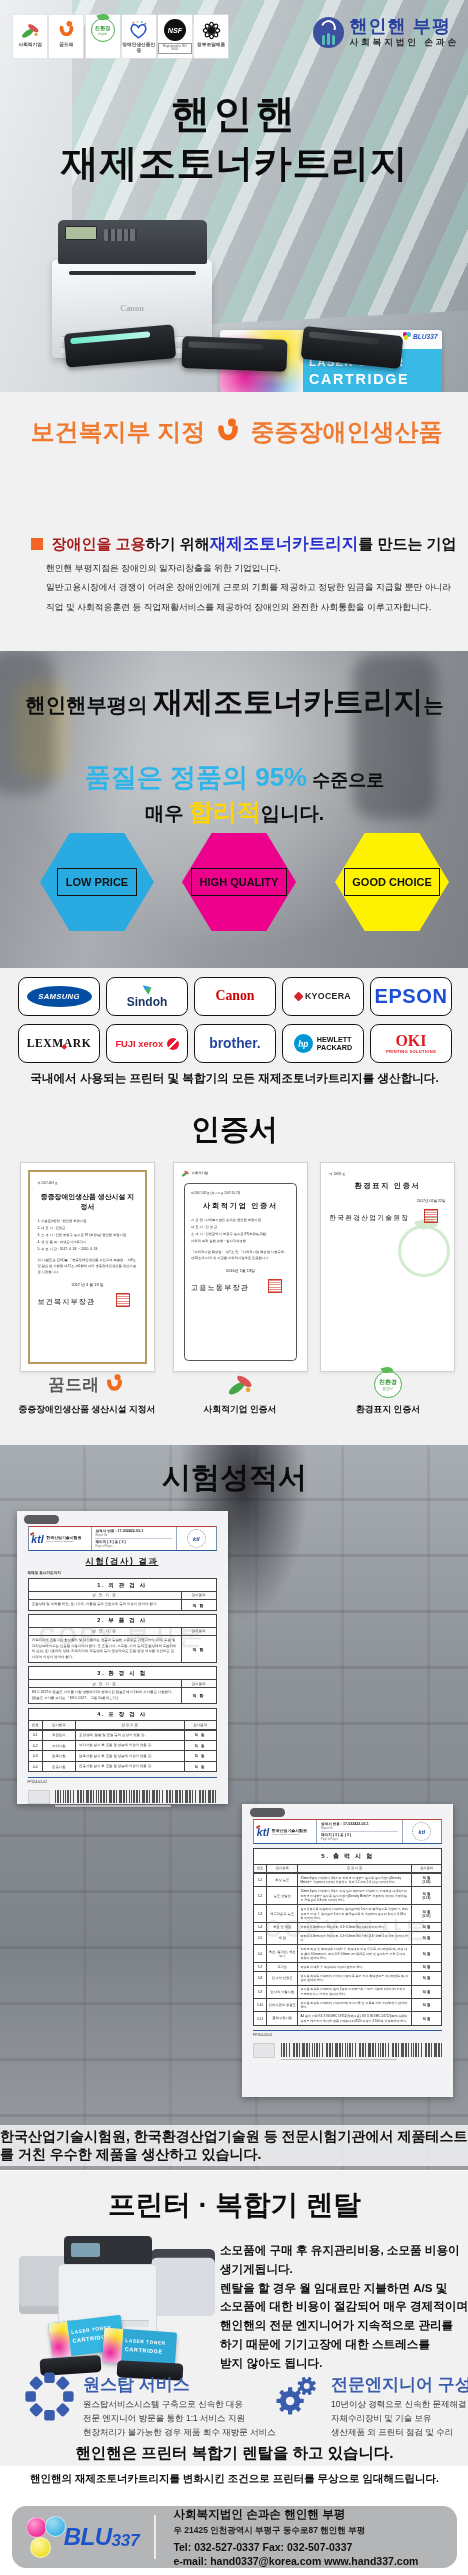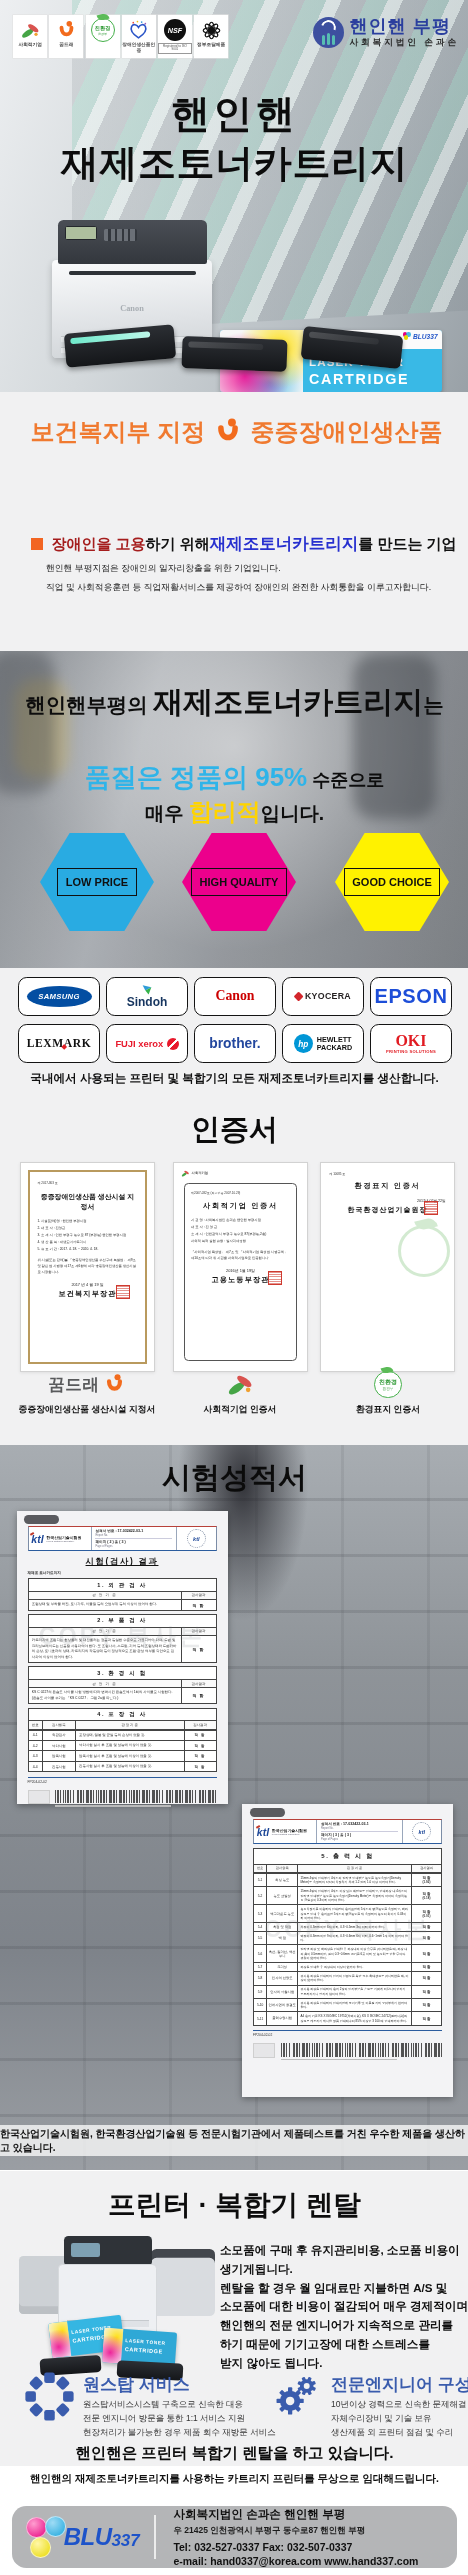--- a/index.html
+++ b/index.html
@@ -123,21 +123,21 @@
 .cheading{position:absolute;top:142px;width:100%;text-align:center;font-size:29px;font-weight:900;color:#0c0c0c}
 .certrow{position:absolute;top:194px;left:0;width:100%;height:210px}
 .ccard{position:absolute;top:0;width:135px;height:210px;background:#fff;border:0.6px solid #d2d2d2;box-shadow:0 1.1px 3.3px rgba(0,0,0,.08)}
 .cc1{left:20px}.cc2{left:173px}.cc3{left:320px}
 .cframe1{position:absolute;inset:7.2px;border:2.2px double #b99a5e;padding:8.8px 7.2px}
 .c-ref{font-size:3px;color:#333}
 .c-title{margin-top:6.6px;font-size:6.9px;font-weight:800;text-align:center;color:#111}
 .c-fields{margin-top:6.6px;font-size:3.3px;line-height:2.1;color:#222}
 .c-para{margin-top:5px;font-size:3.3px;line-height:1.8;color:#222}
 .c-date{margin-top:6px;text-align:center;font-size:3.9px;color:#222}
-.c-issuer{margin-top:2px;text-align:center;font-size:7.2px;font-weight:700;letter-spacing:1.1px;position:relative;color:#111}
+.c-issuer{margin-top:10px;text-align:left;font-size:7.2px;font-weight:400;letter-spacing:1.1px;position:relative;color:#111}
 .stamp{position:absolute;width:14.3px;height:14.3px;border:1.1px solid #cf3a2f;background:repeating-linear-gradient(0deg,rgba(207,58,47,.55) 0 1.1px,transparent 1.1px 2.2px);right:7.7px;top:-3.9px}
 .cc2-logo{position:absolute;left:6.6px;top:5.5px;display:flex;align-items:center;gap:2.2px}
 .cc2-logo span{font-size:3.3px;font-weight:700;color:#555}
 .cframe2{position:absolute;left:10px;right:10px;top:20px;bottom:10px;border:0.8px solid #555;border-radius:4.4px;padding:7.2px 6px}
 .c-title2{font-size:7.2px;font-weight:800;text-align:center;letter-spacing:1.7px;margin-top:5.5px;color:#111}
 .cc3-in{position:absolute;inset:0;padding:8.8px 8.3px}
 .bars .bar{height:1.9px;background:#b9b9b9;margin:3.9px 0;border-radius:1.1px}
 .bars .bar:nth-child(1){width:88%}.bars .bar:nth-child(2){width:66%}.bars .bar:nth-child(3){width:84%}
 .bars .bar:nth-child(4){width:80%}.bars .bar:nth-child(5){width:58%}.bars .bar:nth-child(6){width:74%}
 .bars .bar:nth-child(7){width:86%}.bars .bar:nth-child(8){width:64%}.bars .bar:nth-child(9){width:77%}
@@ -214,21 +214,21 @@
 .k5-no{width:13.2px;border-right:0.6px solid #444}
 .k5-item{width:31px;border-right:0.6px solid #444}
 .k5-crit{flex:1;border-right:0.6px solid #444}
 .k5-res{width:29px}
 .k5-row{display:flex;border-top:0.6px solid #444;color:#222}
 .k5-row .k5-no{display:flex;align-items:center;justify-content:center;font-size:3.2px}
 .k5-row .k5-item{display:flex;align-items:center;justify-content:center;text-align:center;font-size:3.3px;line-height:1.3;padding:1.1px}
 .k5-row .k5-crit{font-size:3px;line-height:1.5;padding:1.7px 2.2px}
 .k5-row .k5-res{display:flex;flex-direction:column;align-items:center;justify-content:center;font-size:3.5px;font-weight:800}
 .k5-row .k5-val{font-size:3px;font-weight:700;color:#333}
-.tcaption{position:absolute;top:680px;left:0;width:100%;height:31px;background:rgba(250,250,250,.78);display:flex;align-items:center;justify-content:center;font-size:10px;font-weight:800;color:#111;z-index:2}
+.tcaption{position:absolute;top:680px;left:0;width:100%;height:41px;background:rgba(250,250,250,.78);display:flex;align-items:center;justify-content:center;font-size:14px;font-weight:800;color:#111;z-index:2}
 
 
 .rental{top:2171px;height:405px;background:#fff}
 .rental-gray{position:absolute;top:0;left:0;width:100%;height:295px;background:#f1f1f2}
 .rheading{position:absolute;top:15.4px;width:100%;text-align:center;font-size:27.6px;font-weight:900;color:#0d0d0d}
 .machines{position:absolute;left:19.3px;top:65px;width:197px;height:142px}
 .m-prl{position:absolute;left:0;top:20px;width:52px;height:58px;background:#cdd1d5;border-radius:4.4px;box-shadow:inset 0 -7.7px 0 #bcc0c4}
 .m-prr{position:absolute;left:132px;top:13.2px;width:64px;height:67px;background:#d9dce0;border-radius:5.5px;box-shadow:inset 0 8.8px 0 #43474d}
 .m-copier{position:absolute;left:39px;top:0;width:99px;height:111px}
 .m-adf{position:absolute;left:5.5px;top:0;width:88px;height:30px;background:#2f3338;border-radius:4.4px}
@@ -398,20 +398,21 @@
     </div>
     <div class="ihead">
       <i class="sq"></i>
       <span class="r">장애인을 고용</span>
       <span>하기 위해 </span>
       <span class="bl">재제조토너카트리지</span>
       <span>를 만드는 기업</span>
     </div>
     <div class="ibody">
         <div>핸인핸 부평지점은 장애인의 일자리창출을 위한 기업입니다.</div>
+        <div>일반고용시장에서 경쟁이 어려운 장애인에게 근로의 기회를 제공하고 정당한 임금을 지급할 뿐만 아니라</div>
         <div>직업 및 사회적응훈련 등 직업재활서비스를 제공하여 장애인의 완전한 사회통합을 이루고자합니다.</div>
       </div>
   </section>
 
   <section class="value">
     <div class="vb vb1"></div>
       <div class="vb vb2"></div>
       <div class="vb vb3"></div>
     <div class="vline vl1"><span>핸인핸부평의 </span><span class="big">재제조토너카트리지</span><span>는</span></div>
     <div class="vline vl3"><span class="hl">품질은 정품의 95%</span><span> 수준으로</span></div>
@@ -937,21 +938,21 @@
       <circle cx="84" cy="40" r="7" fill="#f1f1f2"></circle>
     </svg>
     <div class="ftitle ft2">전문엔지니어 구성</div>
     <div class="fbullets fb2">
         <div>10년이상 경력으로 신속한 문제해결</div>
         <div>자체수리장비 및 기술 보유</div>
         <div>생산제품 외 프린터 점검 및 수리</div>
       </div>
 
     <div class="rline1">핸인핸은 프린터 복합기 렌탈을 하고 있습니다.</div>
-    <div class="rline2">핸인핸의 재제조토너카트리지를 사용하는 카트리지 프린터를 무상으로 임대해드립니다.</div>
+    <div class="rline2">핸인핸의 재제조토너카트리지를 변화시킨 조건으로 프린터를 무상으로 임대해드립니다.</div>
 
     <div class="foot">
       <div class="f-logo">
         <span class="f-balls">
             <i class="ball m"></i>
             <i class="ball c"></i>
             <i class="ball y"></i>
           </span>
         <span class="f-brand">BLU</span>
           <span class="f-brand-num">337</span>

